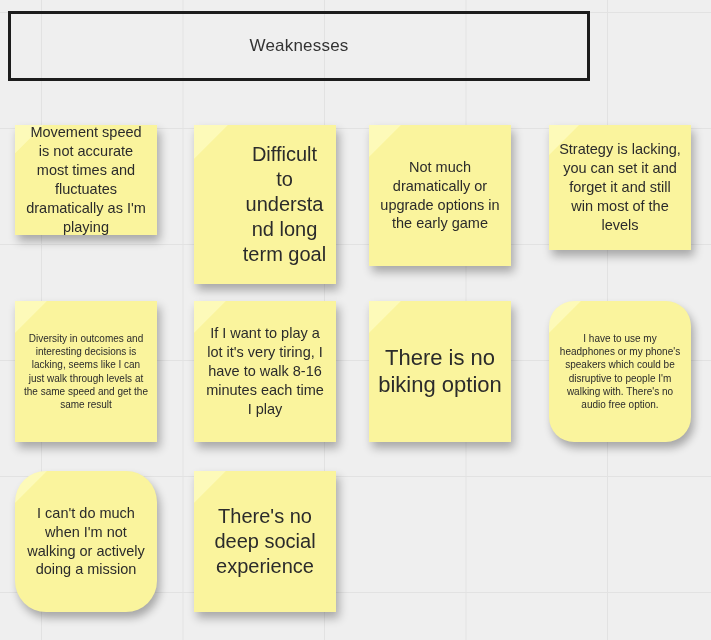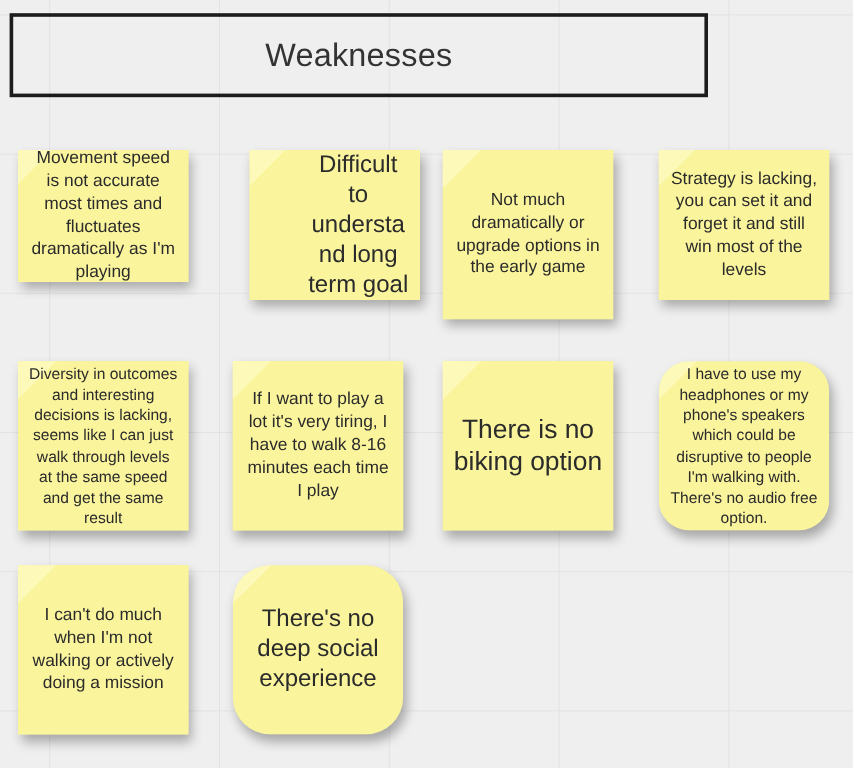--- a/index.html
+++ b/index.html
@@ -38,21 +38,21 @@
     width: 582px;
     height: 70px;
     border: 3px solid #1c1c1c;
     box-sizing: border-box;
     background: transparent;
     display: flex;
     align-items: center;
     justify-content: center;
   }
   #section-title {
-    font-size: 27px;
+    font-size: 17px;
     color: #333333;
     letter-spacing: 0.2px;
     font-weight: 400;
     text-align: left;
     white-space: nowrap;
   }
 
   
   .note {
     position: absolute;
@@ -67,60 +67,60 @@
     overflow: hidden;
   }
   .note-text {
     width: 100%;
     text-align: center;
     color: #2b2b2b;
     line-height: 1.26;
     word-wrap: break-word;
     white-space: pre-line;
   }
-  .fs-sm  { font-size: 13px; line-height: 1.32; }
+  .fs-sm  { font-size: 10px; line-height: 1.32; }
   .fs-md  { font-size: 14.5px; line-height: 1.30; }
   .fs-lg  { font-size: 20px;   line-height: 1.25; }
   .fs-xl  { font-size: 22px;   line-height: 1.22; }
 </style>
 </head>
 <body>
 
 <div id="board">
 
   <div id="section-frame">
     <div id="section-title">Weaknesses</div>
   </div>
 
   <div id="notes-layer">
       <div class="note" style="left: 15px; top: 125px; width: 142px; height: 110px;">
         <div class="note-text fs-md">Movement speed is not accurate most times and fluctuates dramatically as I'm playing</div>
       </div>
-      <div class="note" style="left: 208px; top: 125px; width: 142px; height: 125px; padding-left: 48px;">
+      <div class="note" style="left: 194px; top: 125px; width: 142px; height: 159px; padding-left: 48px;">
         <div class="note-text fs-lg">Difficult to understand long term goal</div>
       </div>
       <div class="note" style="left: 369px; top: 125px; width: 142px; height: 141px;">
         <div class="note-text fs-md">Not much dramatically or upgrade options in the early game</div>
       </div>
       <div class="note" style="left: 549px; top: 125px; width: 142px; height: 125px;">
         <div class="note-text fs-md">Strategy is lacking, you can set it and forget it and still win most of the levels</div>
       </div>
       <div class="note" style="left: 15px; top: 301px; width: 142px; height: 141px;">
         <div class="note-text fs-sm">Diversity in outcomes and interesting decisions is lacking, seems like I can just walk through levels at the same speed and get the same result</div>
       </div>
       <div class="note" style="left: 194px; top: 301px; width: 142px; height: 141px;">
         <div class="note-text fs-md">If I want to play a lot it's very tiring, I have to walk 8-16 minutes each time I play</div>
       </div>
       <div class="note" style="left: 369px; top: 301px; width: 142px; height: 141px;">
         <div class="note-text fs-xl">There is no biking option</div>
       </div>
       <div class="note" style="left: 549px; top: 301px; width: 142px; height: 141px; border-radius: 25px;">
         <div class="note-text fs-sm">I have to use my headphones or my phone's speakers which could be disruptive to people I'm walking with. There's no audio free option.</div>
       </div>
-      <div class="note" style="left: 15px; top: 471px; width: 142px; height: 141px;">
+      <div class="note" style="left: 15px; top: 471px; width: 142px; height: 141px; border-radius: 31px;">
         <div class="note-text fs-md">I can't do much when I'm not walking or actively doing a mission</div>
       </div>
-      <div class="note" style="left: 194px; top: 471px; width: 142px; height: 141px; border-radius: 31px;">
+      <div class="note" style="left: 194px; top: 471px; width: 142px; height: 141px;">
         <div class="note-text fs-lg">There's no deep social experience</div>
       </div>
     </div>
 
 </div>
 
 </body></html>

